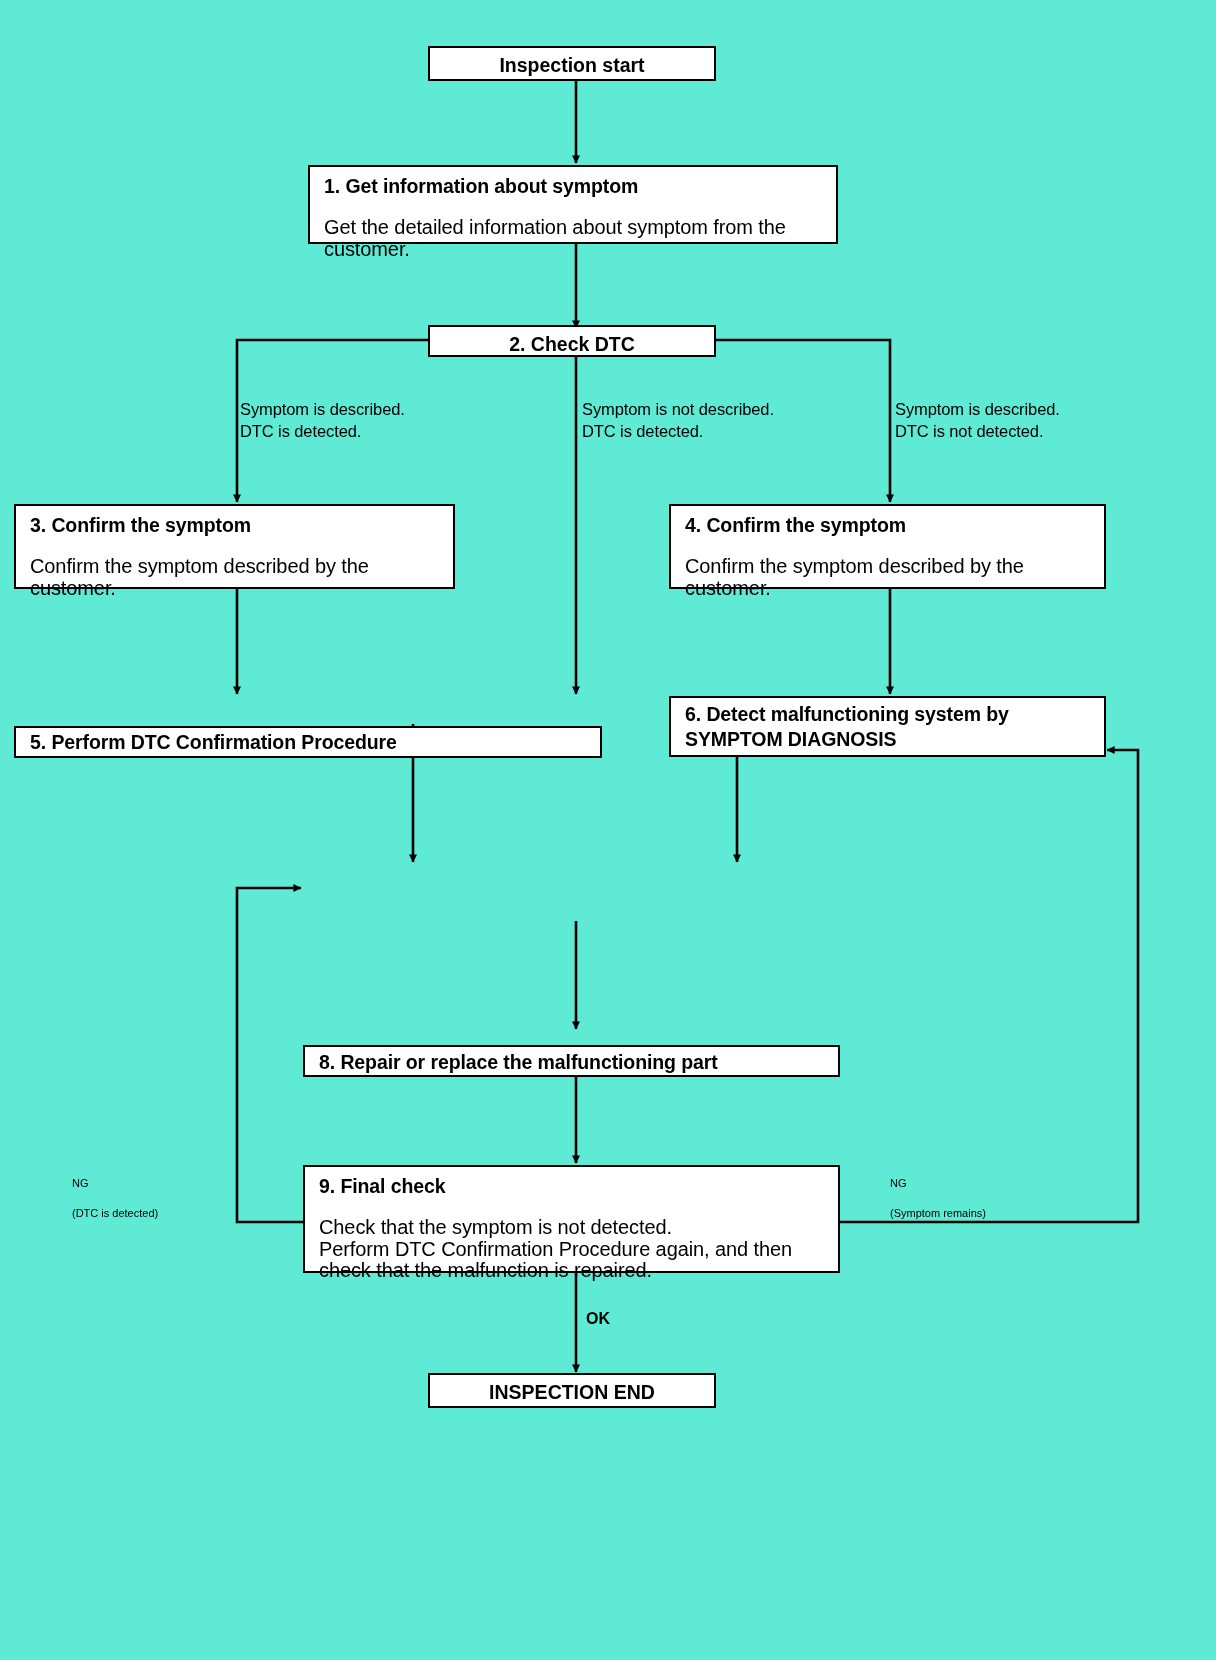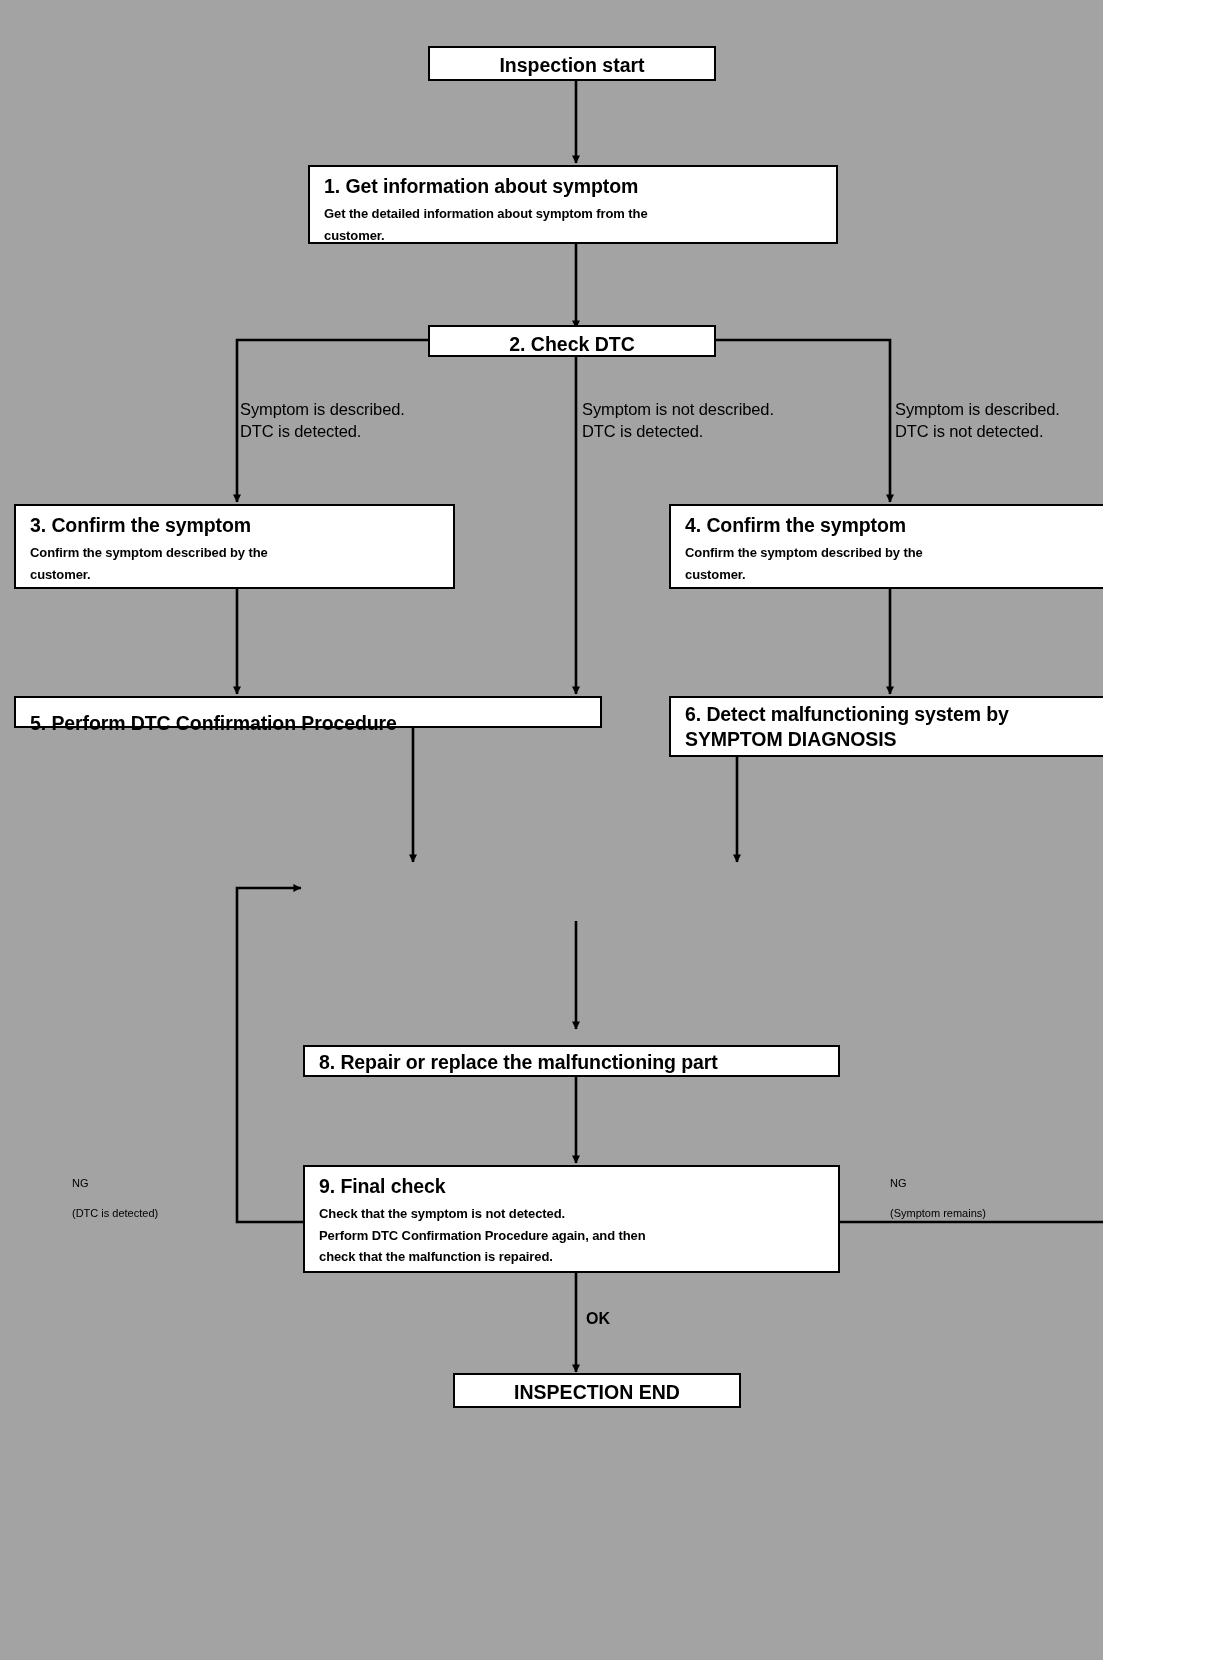--- a/index.html
+++ b/index.html
@@ -6,23 +6,23 @@
     margin: 0;
     padding: 0;
     background: #ffffff;
   }
   body {
     font-family: "Liberation Sans", sans-serif;
     color: #000000;
   }
   #canvas {
     position: relative;
-    width: 1103px;
+    width: 1216px;
     height: 1660px;
-    background: #a3a3a3;
+    background: #5eead4;
     overflow: hidden;
   }
   .box {
     position: absolute;
     border: 2px solid #000000;
     background: #ffffff;
     box-sizing: border-box;
     padding: 7px 12px 7px 14px;
   }
   .box-center {
@@ -36,26 +36,25 @@
     letter-spacing: -0.1px;
     white-space: pre-line;
   }
   .box-title-c {
     font-weight: bold;
     font-size: 19.5px;
     line-height: 24px;
     letter-spacing: 0px;
   }
   .box-body {
-    font-size: 13px;
+    font-size: 20px;
     line-height: 21.5px;
     letter-spacing: -0.1px;
     white-space: pre-line;
-    margin-top: 4px;
-    font-weight: bold;
+    margin-top: 18px;
   }
   .edge-label {
     position: absolute;
     font-size: 16.5px;
     line-height: 21.5px;
     letter-spacing: -0.1px;
     white-space: pre-line;
   }
   .small-label {
     position: absolute;
@@ -148,21 +147,21 @@
     <div class="box-body">Confirm the symptom described by the
 customer.</div>
   </div>
 
   <div class="box" style="left:669px; top:504px; width:437px; height:85px;">
     <div class="box-title">4. Confirm the symptom</div>
     <div class="box-body">Confirm the symptom described by the
 customer.</div>
   </div>
 
-  <div class="box" style="left:14px; top:696px; width:588px; height:32px; padding-top:13px;">
+  <div class="box" style="left:14px; top:726px; width:588px; height:32px; padding-top:2px;">
     <div class="box-title">5. Perform DTC Confirmation Procedure</div>
   </div>
 
   <div class="box" style="left:669px; top:696px; width:437px; height:61px; padding-top:4px;">
     <div class="box-title">6. Detect malfunctioning system by
     SYMPTOM DIAGNOSIS</div>
   </div>
 
 
   <div class="box" style="left:303px; top:1029px; width:537px; height:32px; padding-top:3px;margin-top:16px;">
@@ -176,17 +175,17 @@
 check that the malfunction is repaired.</div>
   </div>
 
   <div class="ng-label" style="left:72px; top:1168px; width:220px;">NG
 (DTC is detected)</div>
   <div class="ng-label" style="left:890px; top:1168px; width:230px;">NG
 (Symptom remains)</div>
 
   <div class="small-label" style="left:586px; top:1308px;">OK</div>
 
-  <div class="box box-center" style="left:453px; top:1373px; width:288px; height:35px;">
+  <div class="box box-center" style="left:428px; top:1373px; width:288px; height:35px;">
     <div class="box-title-c">INSPECTION END</div>
   </div>
 
 </div>
 
 </body></html>

